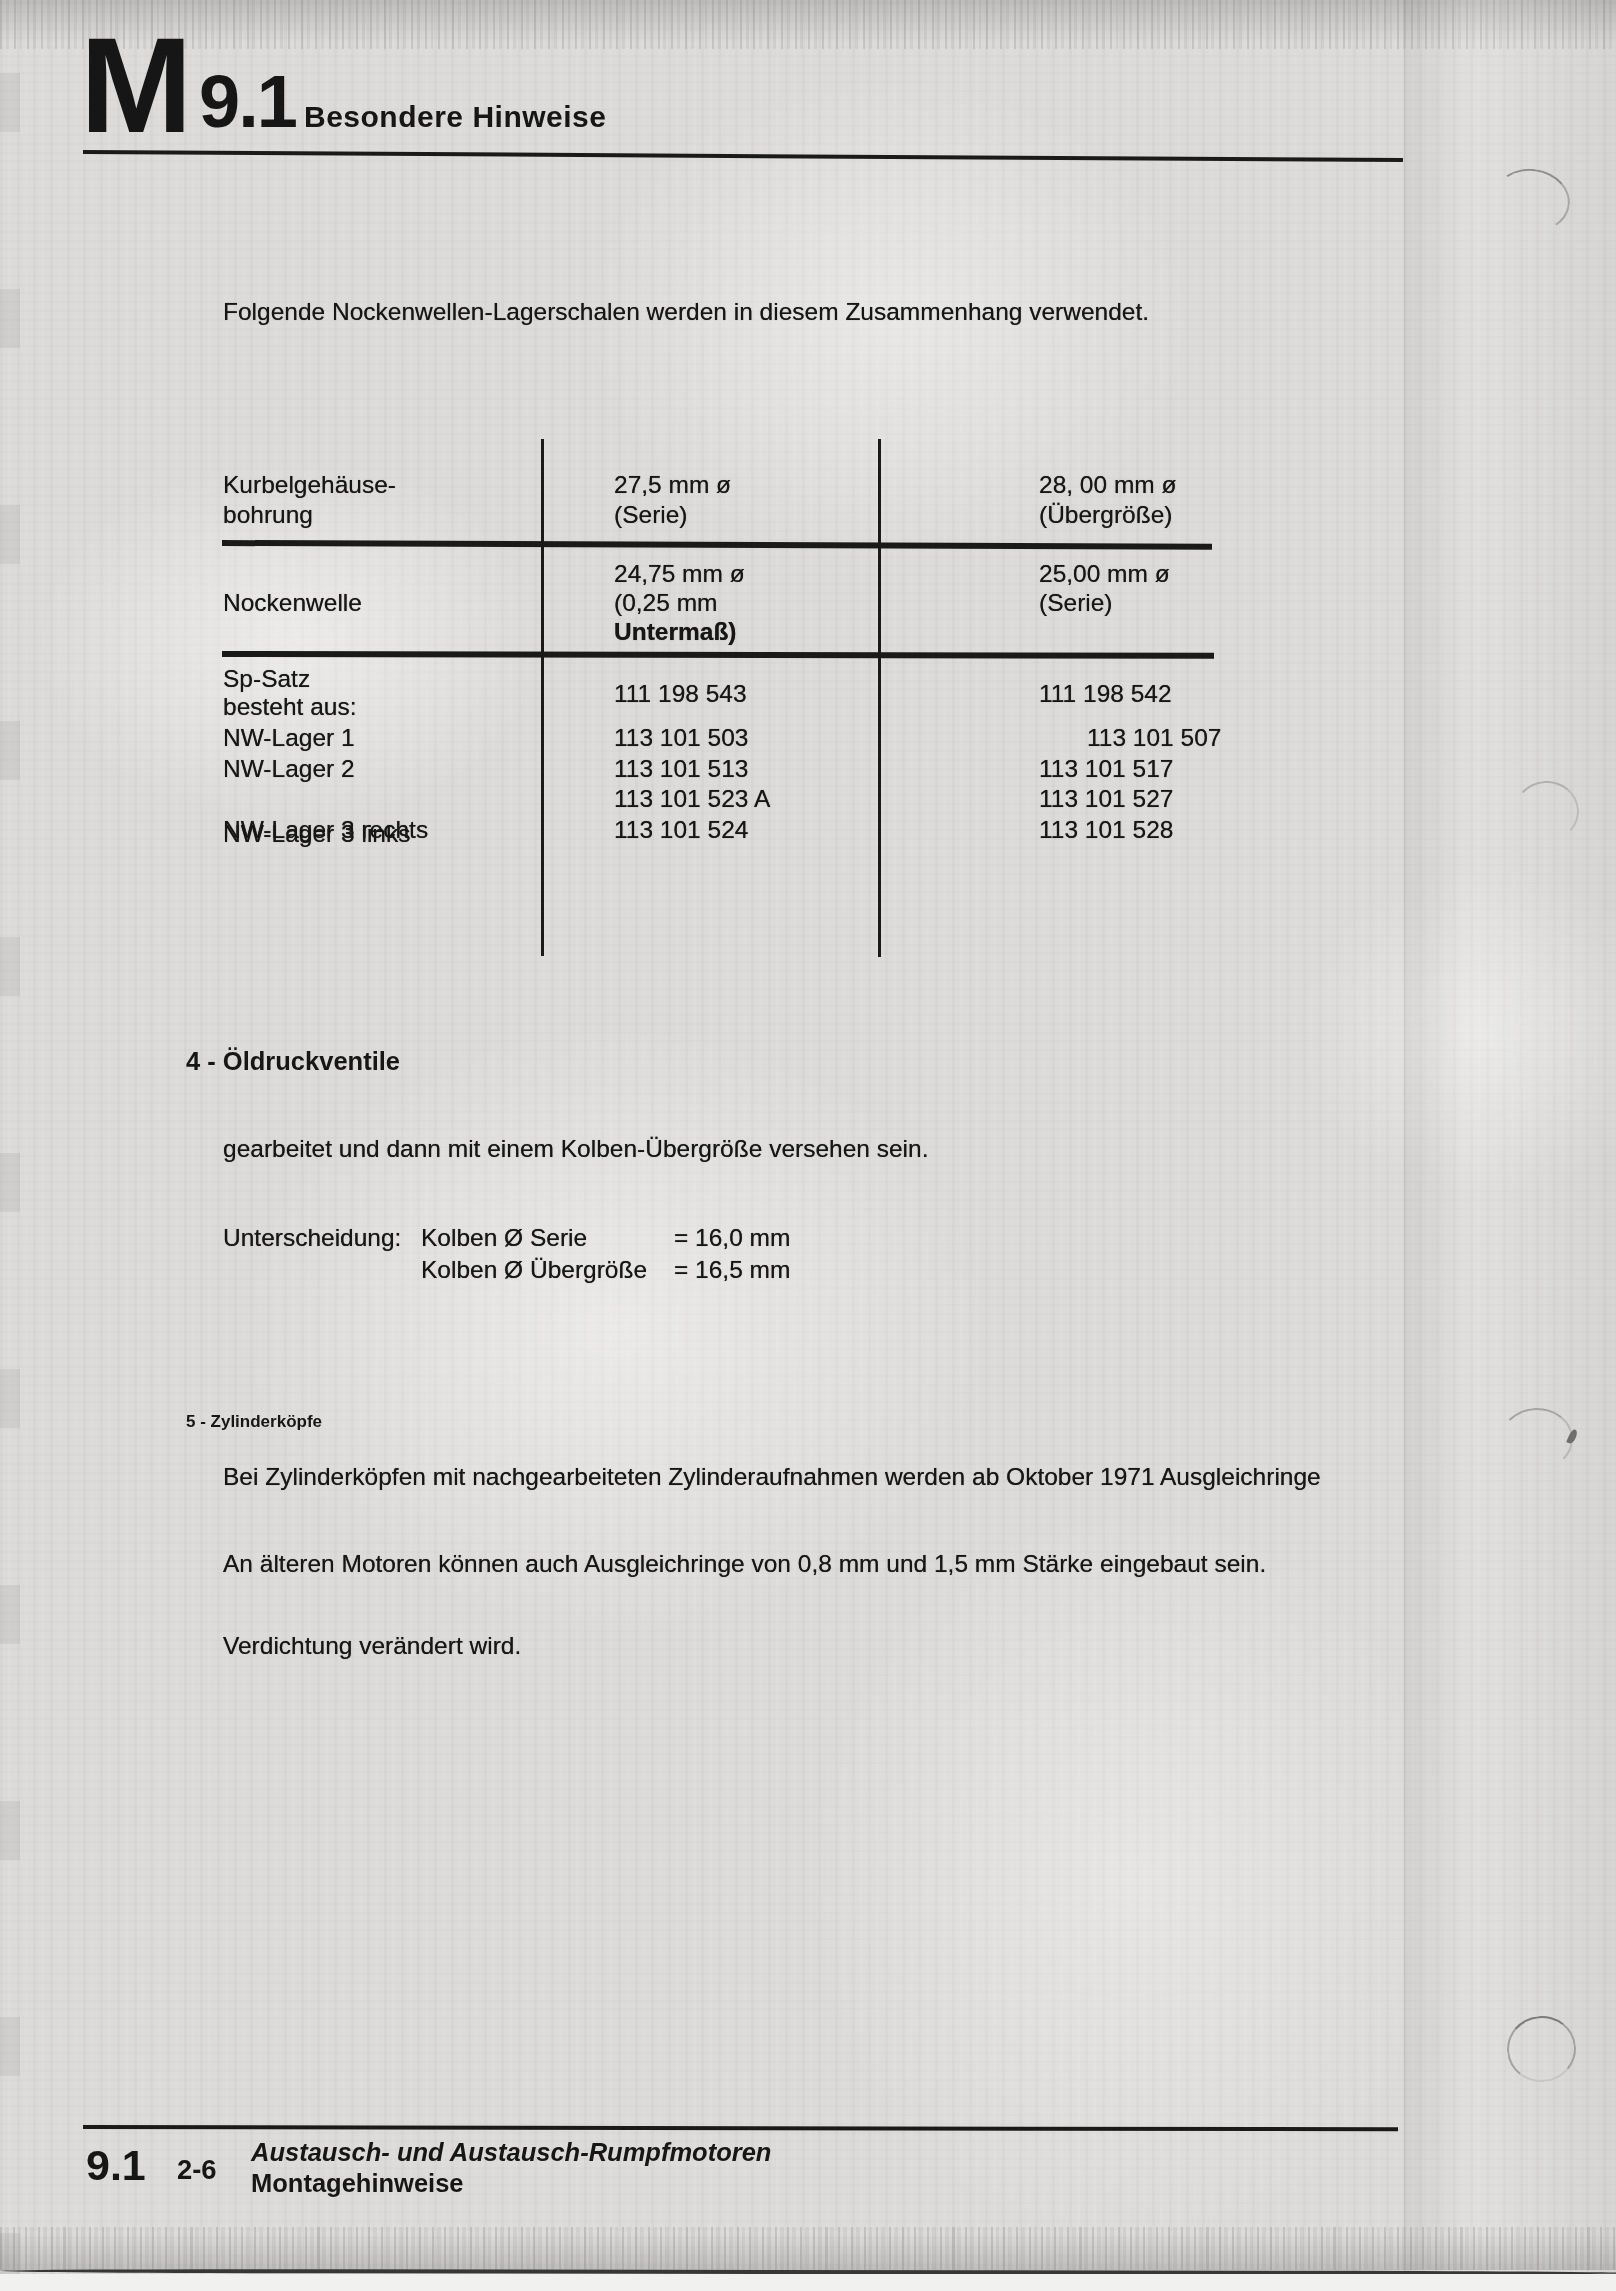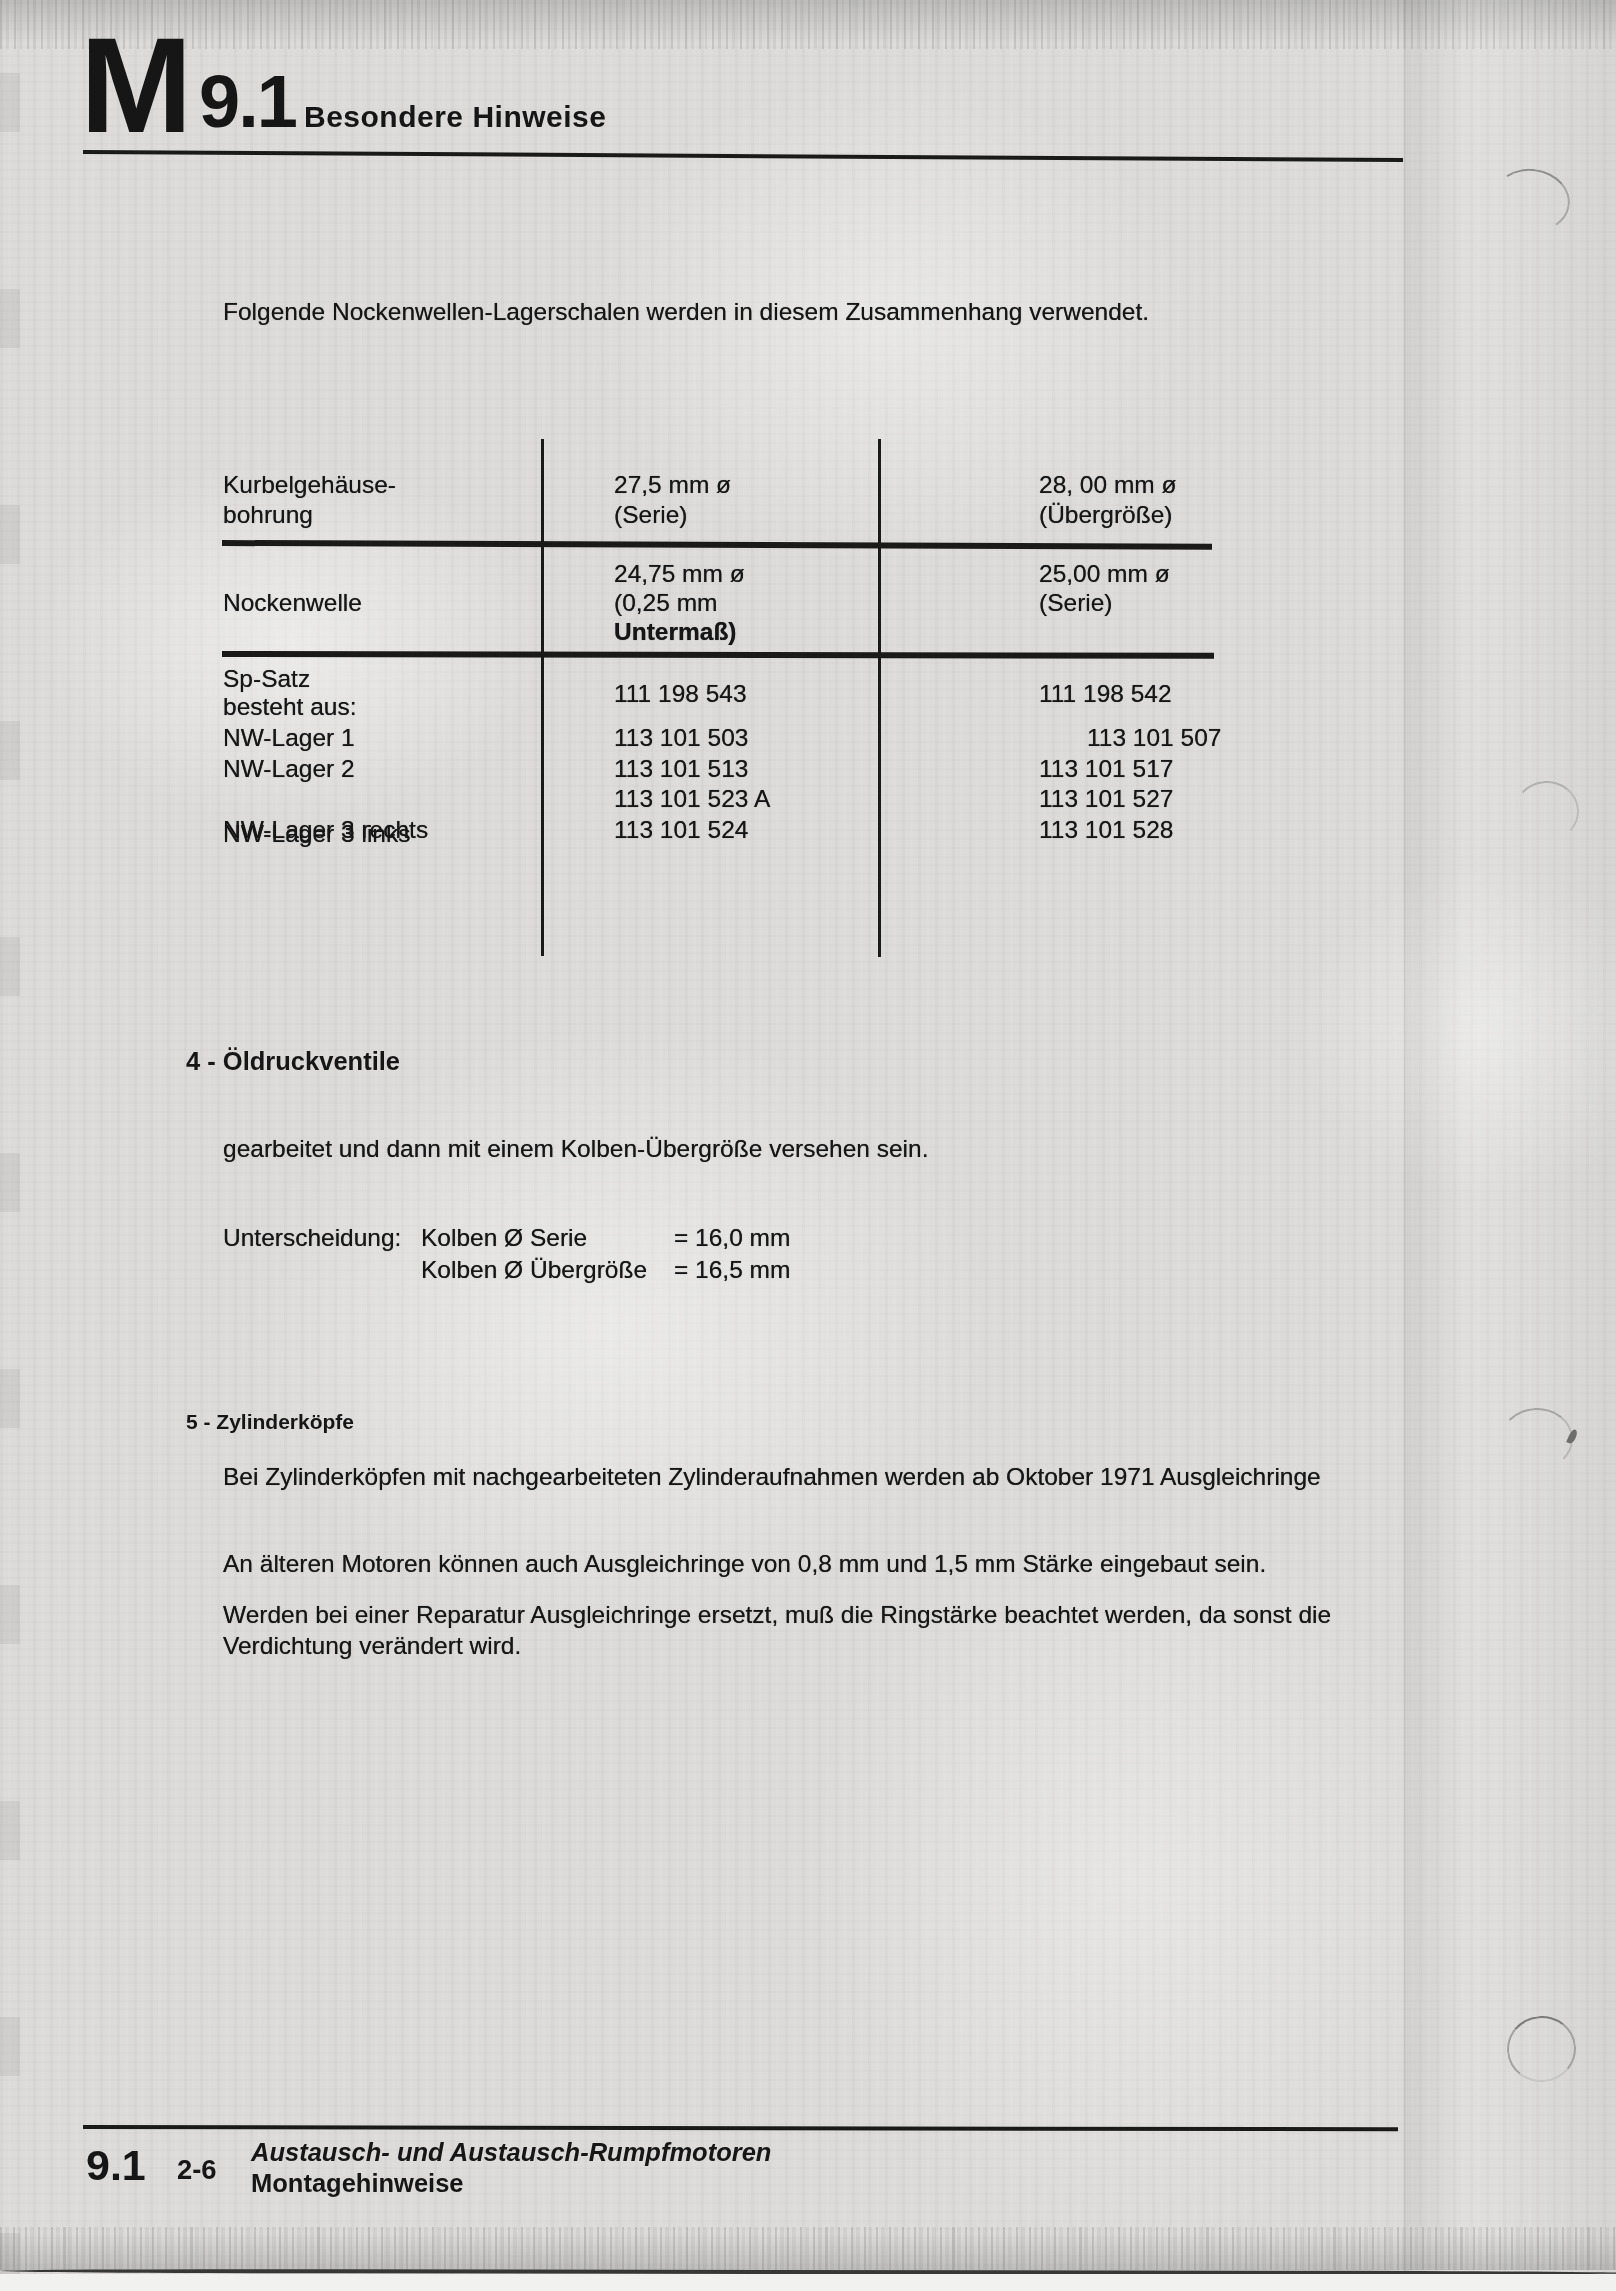--- a/index.html
+++ b/index.html
@@ -117,24 +117,23 @@
 
   <div class="t b" style="left:186px;top:1047px;font-size:25.5px;">4 - Öldruckventile</div>
   <div class="t" style="left:223px;top:1134px;">gearbeitet und dann mit einem Kolben-Übergröße versehen sein.</div>
 
   <div class="t" style="left:223px;top:1223px;text-align:right;">Unterscheidung:</div>
   <div class="t" style="left:421px;top:1223px;">Kolben Ø Serie</div>
   <div class="t" style="left:674px;top:1223px;">= 16,0 mm</div>
   <div class="t" style="left:421px;top:1255px;">Kolben Ø Übergröße</div>
   <div class="t" style="left:674px;top:1255px;">= 16,5 mm</div>
 
-  <div class="t b" style="left:186px;top:1407px;font-size:21px;">5 - Zylinderköpfe</div>
+  <div class="t b" style="left:186px;top:1407px;font-size:17px;">5 - Zylinderköpfe</div>
   <div class="t" style="left:223px;top:1462px;">Bei Zylinderköpfen mit nachgearbeiteten Zylinderaufnahmen werden ab Oktober 1971 Ausgleichringe</div>
   <div class="t" style="left:223px;top:1549px;">An älteren Motoren können auch Ausgleichringe von 0,8 mm und 1,5 mm Stärke eingebaut sein.</div>
-  <div class="t" style="left:223px;top:1600px;">Werden bei einer Reparatur Ausgleichringe ersetzt, muß die Ringstärke beachtet werden, da sonst die</div>
   <div class="t" style="left:223px;top:1631px;">Verdichtung verändert wird.</div>
 
   <div class="rule" style="left:83px;top:2125px;width:1315px;height:3.9px;transform:rotate(0.1deg);transform-origin:left center;"></div>
   <div class="t b" style="left:86px;top:2143px;font-size:43px;line-height:45px;">9.1</div>
   <div class="t b" style="left:177px;top:2155px;font-size:27.4px;">2-6</div>
   <div class="t b" style="left:251px;top:2137px;font-size:25.5px;line-height:31px;font-style:italic;">Austausch- und Austausch-Rumpfmotoren</div>
   <div class="t b" style="left:251px;top:2168px;font-size:25.5px;line-height:31px;">Montagehinweise</div>
 
   <div class="arc" style="left:1493px;top:169px;width:73px;height:59px;border-top-color:#8e8e8c;border-right-color:#a8a8a6;transform:rotate(8deg);"></div>
   <div class="arc" style="left:1514px;top:781px;width:61px;height:57px;border-top-color:#b0b0ae;border-right-color:#bcbcba;transform:rotate(-4deg);"></div>

